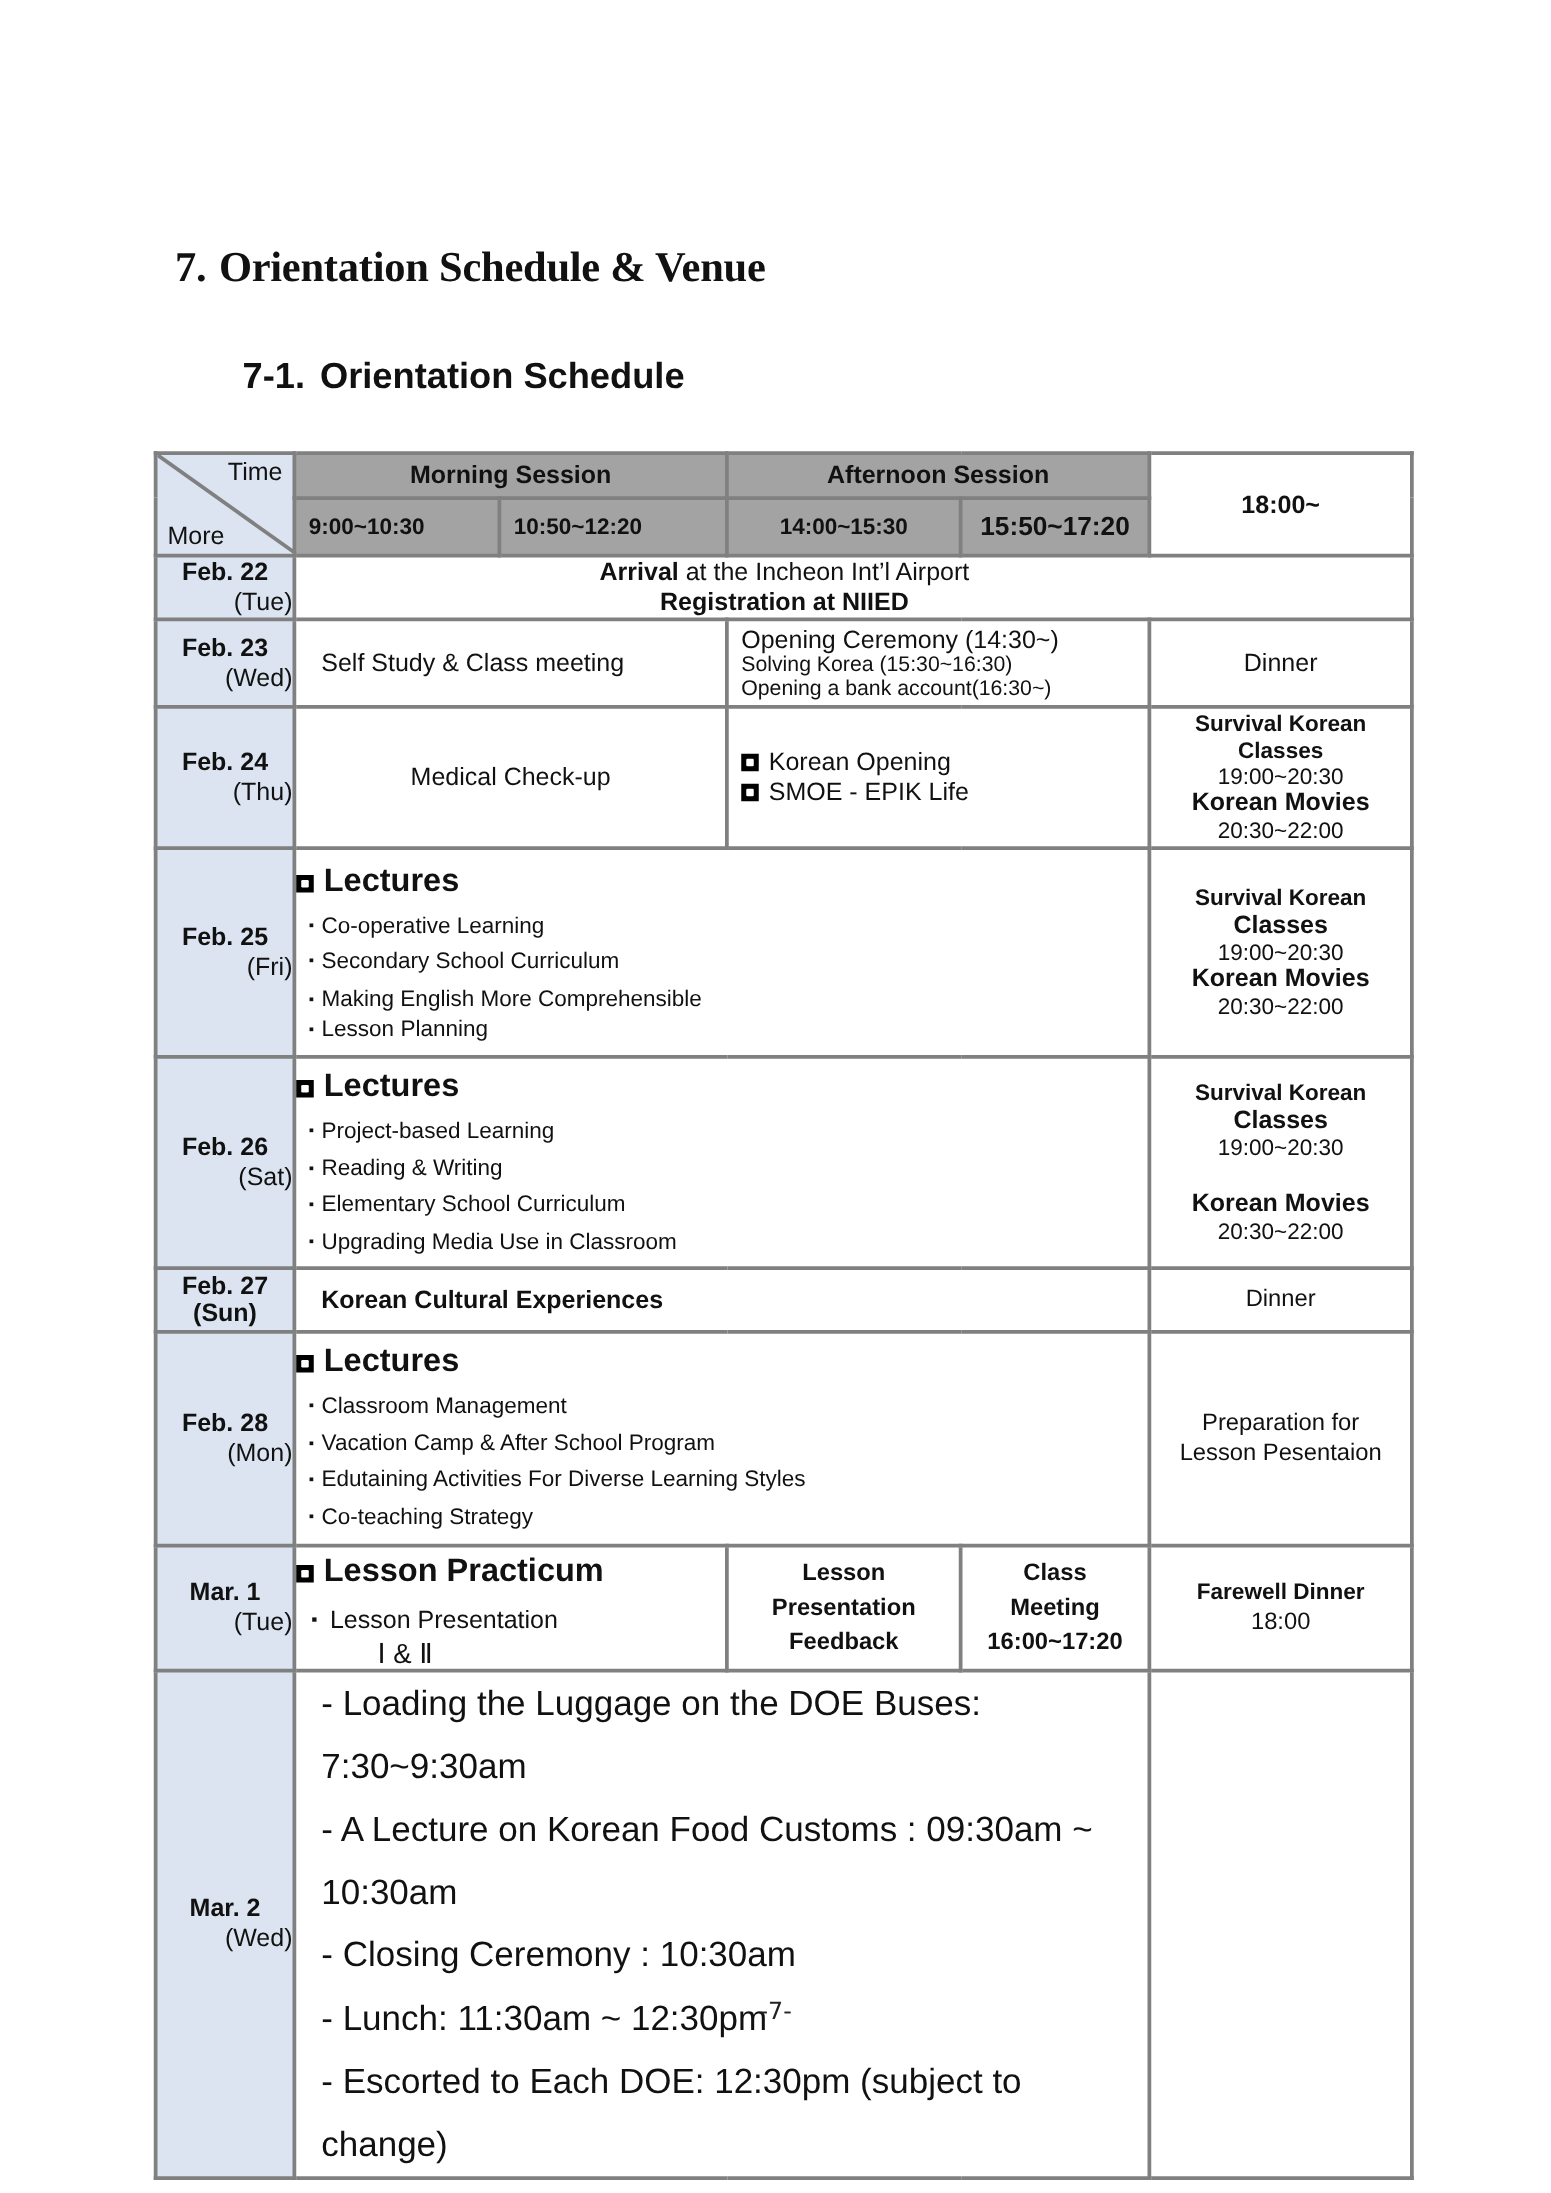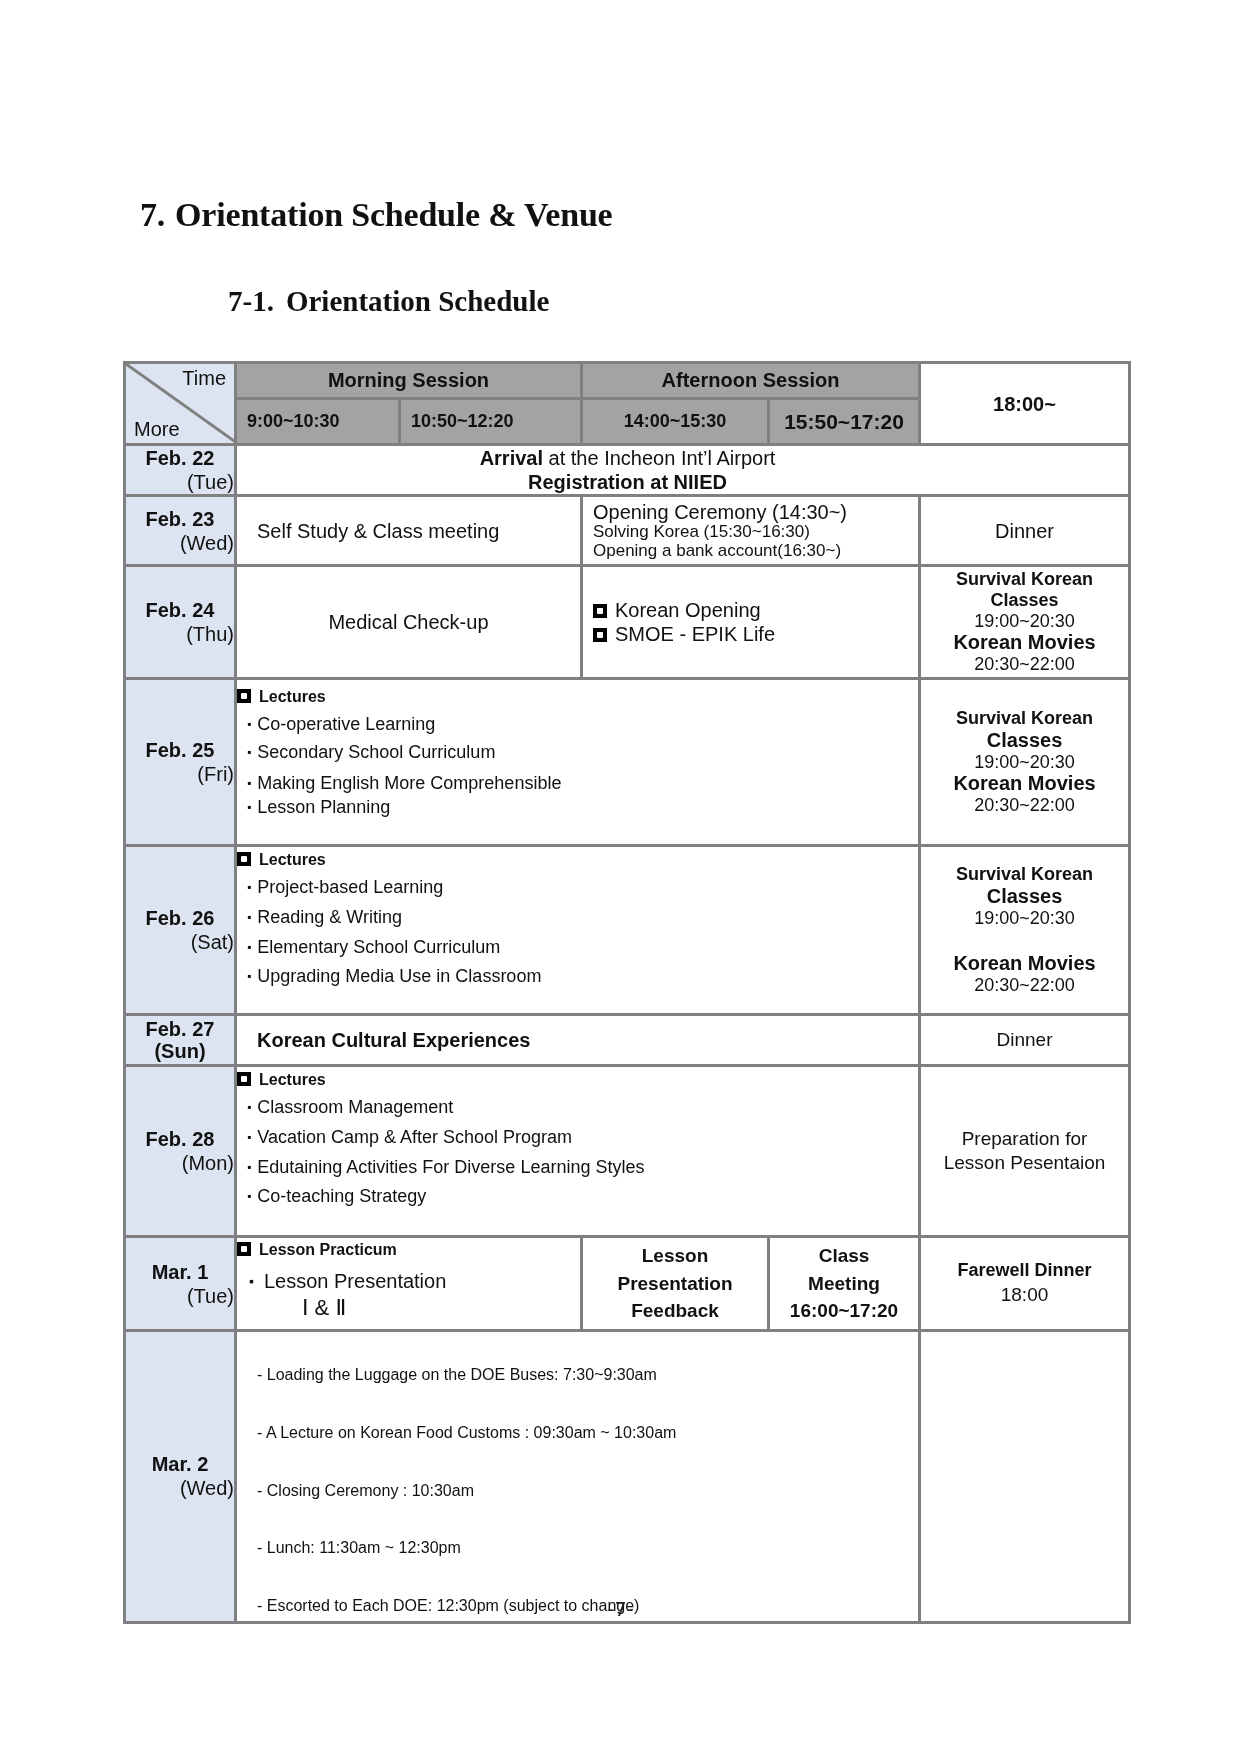--- a/index.html
+++ b/index.html
@@ -1,43 +1,43 @@
 <!DOCTYPE html>
 <html><head>
 <meta charset="utf-8">
 <style>
   html, body { margin:0; padding:0; background:#fff; }
   body { width:1241px; height:1754px; position:relative; overflow:hidden; font-family:"Liberation Sans", sans-serif; color:#111; }
   .h1 { position:absolute; left:140px; top:196px; font-family:"Liberation Serif", serif; font-weight:bold; font-size:34px; letter-spacing:-0.2px; }
   .h1 .num { margin-right:10px; }
-  .h2 { position:absolute; left:194px; top:285px; font-family:Liberation Serif, serif; font-weight:bold; font-size:29px;margin-left:34px; }
+  .h2 { position:absolute; left:194px; top:285px; font-family:Liberation Sans, sans-serif; font-weight:bold; font-size:29px; }
   .h2 .num { margin-right:12px; }
   .page-num { position:absolute; left:0; width:1241px; top:1598px; text-align:center; font-family:"DejaVu Sans", sans-serif; font-size:19px; color:#222; }
 
   table.sched { position:absolute; left:123px; top:361px; width:1005px; border-collapse:collapse; table-layout:fixed; }
   table.sched td { border:3px solid #808080; padding:0; vertical-align:middle; text-align:center; font-size:19px; line-height:1.2; }
   td.date { background:#dbe4f0; }
   td.hdr { background:#a3a3a3; font-weight:bold; }
   td.thin-top { border-top:1.5px solid #000 !important; }
   .date .d1 { font-weight:bold; font-size:20px; display:block; }
   .date .d2 { font-size:20px; display:block;text-align:right; }
   .corner { position:relative; height:79px; }
   .corner svg { position:absolute; left:0; top:0; }
   .corner .t { position:absolute; right:8px; top:2px; font-size:20px; }
   .corner .d { position:absolute; left:8px; bottom:2px; font-size:20px; }
   .b { font-weight:bold; }
   .left { text-align:left !important; }
   .sq { display:inline-block; width:14px; height:14px; background:#000; position:relative; margin-right:8px; vertical-align:-1px; }
   .sq::after { content:""; position:absolute; left:4px; top:4px; width:6px; height:6px; background:#fff; border-radius:1px; }
   .lect { padding-left:10px; }
-  .lect .head { font-weight:bold; font-size:16px; }
+  .lect .head { font-weight:bold; font-size:26px; }
   .lect .item { font-size:18px; }
   .lect .item::before { content:"\25AA"; font-size:12px; margin-right:6px; vertical-align:2px; }
   .small { font-size:17px; }
-  .mar2 .line { font-size:16px;margin-top:29px; }
+  .mar2 .line { font-size:28px; }
 </style>
 </head>
 <body>
 
 <div class="h1"><span class="num">7.</span><span>Orientation Schedule &amp; Venue</span></div>
 <div class="h2"><span class="num">7-1.</span><span>Orientation Schedule</span></div>
 
 <table class="sched">
   <colgroup>
     <col style="width:111px">

